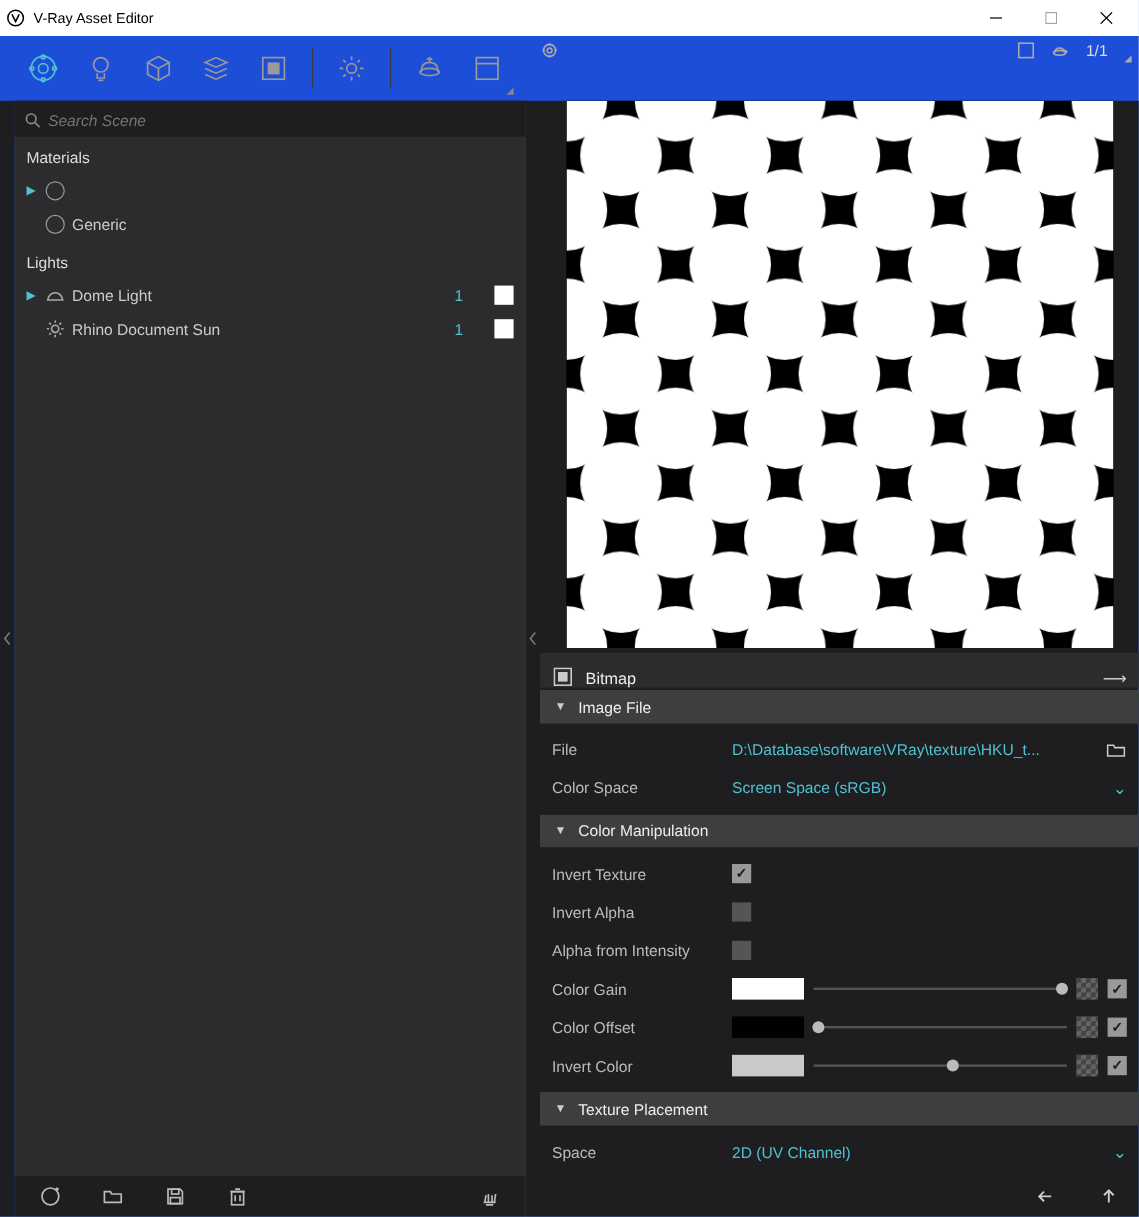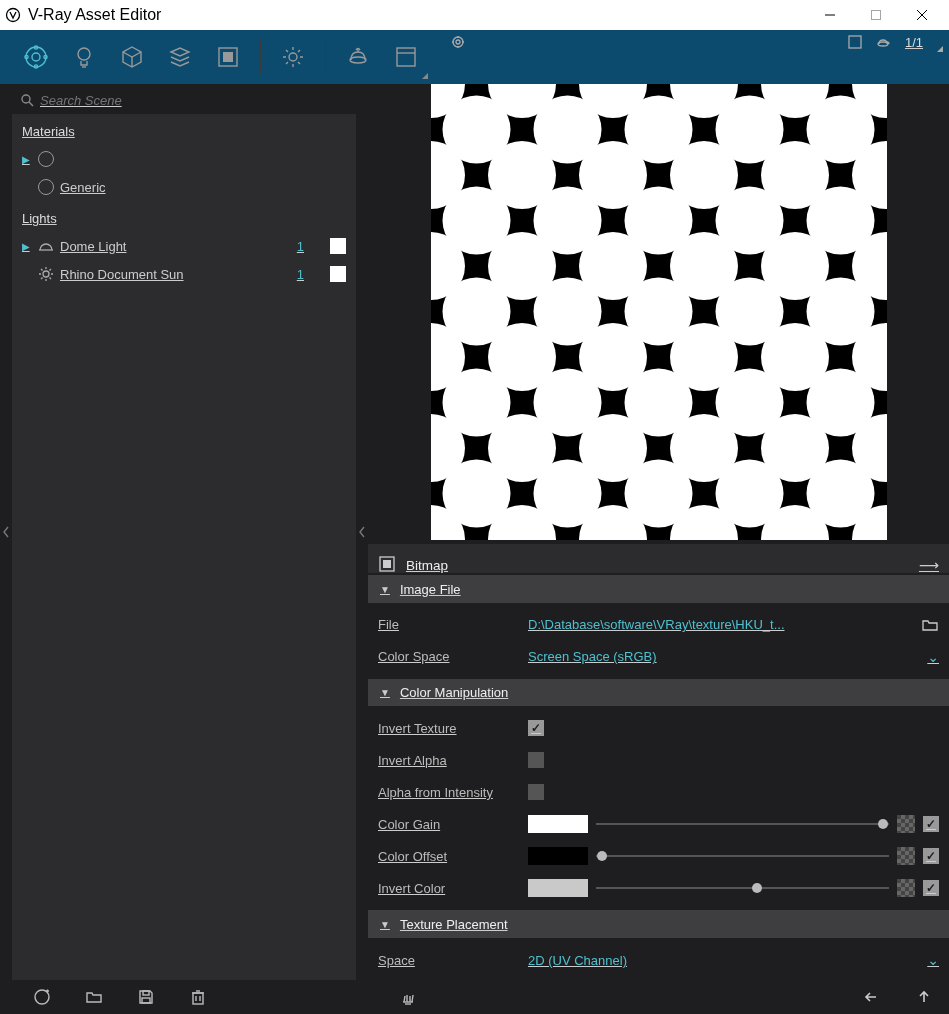--- a/index.html
+++ b/index.html
@@ -1,40 +1,40 @@
 <!DOCTYPE html>
 <html><head>
 <meta charset="utf-8">
 <style>
 * { box-sizing: border-box; margin: 0; padding: 0; font-family: "Segoe UI", Arial, sans-serif; }
 body { background: #fff; width: 949px; height: 1014px; overflow: hidden; color: #ccc; }
 
 
 .titlebar {
   height: 30px; background: #fff; display: flex; align-items: center;
-  padding: 0 4px; color: #000; font-size: 16px;
+  padding: 0 4px; color: #000; font-size: 12px;
 }
 .titlebar .app-icon { width: 18px; height: 18px; margin-right: 6px; display:flex; align-items:center; justify-content:center;}
 .titlebar .app-icon svg { width: 16px; height: 16px; }
 .titlebar .title { flex: 1; }
 .titlebar .win-btn { width: 46px; height: 30px; display: flex; align-items: center; justify-content: center; cursor: pointer; color:#000; }
 .titlebar .win-btn svg { width: 10px; height: 10px; }
 .titlebar .win-btn.max { opacity: 0.35; }
 
 
-.app { background: #0c4a6e; height: calc(1014px - 30px); display:flex; flex-direction:column;text-decoration:underline; }
+.app { background: #1d4ed8; height: calc(1014px - 30px); display:flex; flex-direction:column; }
 .tool-icon { width: 48px; height: 48px; display:flex; align-items:center; justify-content:center; cursor:pointer; }
 .tool-icon svg { width: 26px; height: 26px; stroke: #999; fill:none; stroke-width:1.4; }
 .tool-icon.active svg { stroke: #4fc0cf; }
 .tool-icon.last-small svg { width:22px; height:22px;}
 .tool-sep { width:1px; height:34px; background:#3a3a3d; margin: 0 8px; }
 .toolbar-tri { position:absolute; right:2px; bottom:2px; width:0; height:0; border-left:6px solid transparent; border-bottom:6px solid #888;}
 .left-collapse, .mid-collapse { width:12px; background:#1e1e20; display:flex; align-items:center; justify-content:center; cursor:pointer; color:#777; }
 .left-collapse svg, .mid-collapse svg { width:8px; height:14px; }
-.left-panel { width:344px; background:#2c2c2e; display:flex; flex-direction:column; position:relative; }
+.left-panel { width:426px; background:#2c2c2e; display:flex; flex-direction:column; position:relative; }
 .right-panel { flex:1; background:#1e1e20; display:flex; flex-direction:column; min-width:0;}
 
 
 .search-bar { height:30px; background:#1e1e20; margin:0; display:flex; align-items:center; padding:0 8px; border-top:2px solid #1e1e20;}
 .search-bar .search-icon { color:#777; margin-right:6px; display:flex;}
 .search-bar .search-icon svg { width:14px; height:14px; }
 .search-bar input { background:transparent; border:none; outline:none; color:#aaa; font-style:italic; font-size:13px; flex:1; }
 
 
 .tree-section-title { font-size:13px; color:#ddd; padding:10px 10px 6px 10px; }

